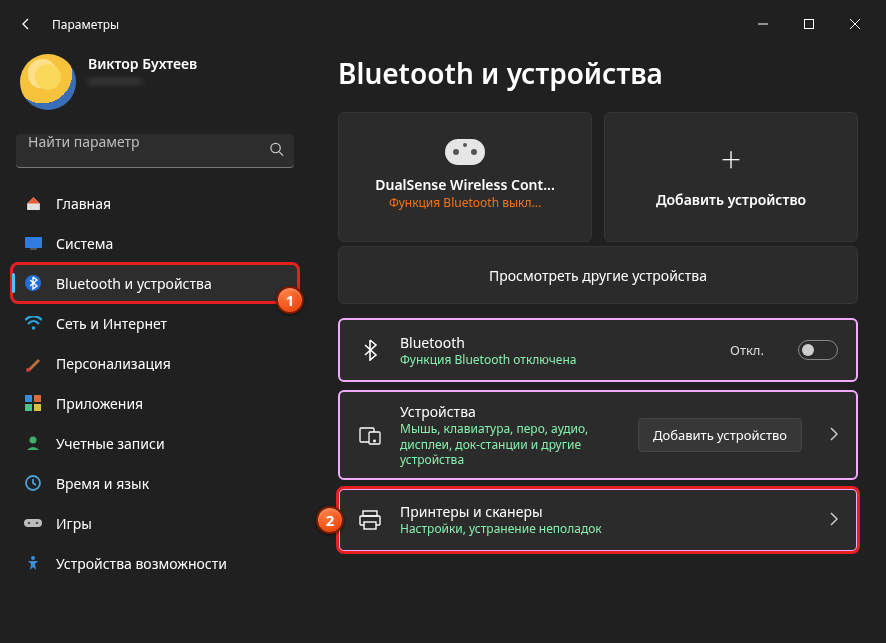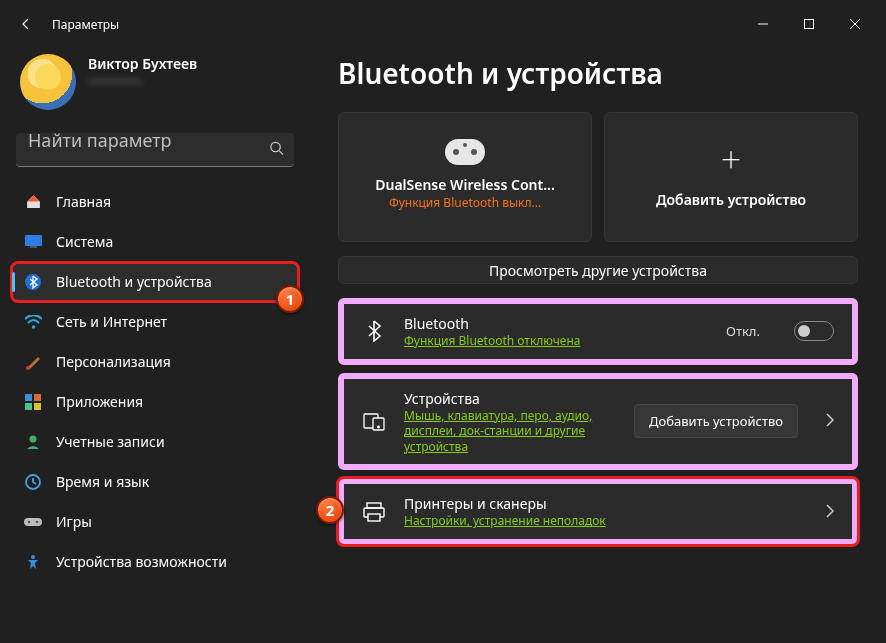--- a/index.html
+++ b/index.html
@@ -11,44 +11,44 @@
   .winbtn { width: 46px; height: 32px; display: flex; align-items: center; justify-content: center; cursor: pointer; }
   .winbtn svg { stroke: #fff; }
   .app { display: flex; height: calc(100% - 48px); }
   .sidebar { width: 310px; padding: 0 12px 12px 12px; display: flex; flex-direction: column; gap: 4px; }
   .profile { display: flex; align-items: flex-start; gap: 12px; padding: 6px 8px 16px 8px; }
   .avatar { width: 56px; height: 56px; border-radius: 50%; background: radial-gradient(circle at 40% 35%, #ffe08a 0 30%, #f7c23c 30% 60%, #3a6fb7 60% 100%); position: relative; overflow: hidden; }
   .avatar::after{ content:""; position:absolute; left:50%; top:18%; width:26px; height:26px; background:#f9d85a; border-radius:50%; transform:translateX(-50%);}
   .profile-texts .name { font-size: 14px; font-weight: 600; }
   .profile-texts .email { font-size: 12px; color: #888; filter: blur(3px); user-select:none;}
   .search { position: relative; margin: 0 4px 12px 4px; }
-  .search input { width: 100%; height: 34px; background: #2d2d2d; border: none; border-bottom: 1px solid #777; border-radius: 4px; padding: 0 36px 18px 12px; color: #fff; font-size: 18px; outline: none; }
+  .search input { width: 100%; height: 34px; background: #2d2d2d; border: none; border-bottom: 1px solid #777; border-radius: 4px; padding: 0 36px 18px 12px; color: #fff; font-size: 14px; outline: none; }
   .search input::placeholder { color: #bdbdbd; }
   .search .icon { position: absolute; right: 10px; top: 50%; transform: translateY(-50%); color: #ccc; }
   .nav { display: flex; flex-direction: column; gap: 2px; }
   .nav-item { display: flex; align-items: center; gap: 14px; height: 38px; padding: 0 12px; border-radius: 4px; cursor: pointer; font-size: 14px; color: #fff; position: relative; }
   .nav-item.active { background: #2d2d2d; }
   .nav-item.active::before { content:""; position:absolute; left:0; top:9px; bottom:9px; width:3px; background:#4cc2ff; border-radius:2px;}
   .nav-icon { width: 18px; height: 18px; display: flex; align-items: center; justify-content: center; font-size: 16px; }
   .main { flex: 1; padding: 0 28px 12px 28px; overflow-y: auto; }
   .page-title { font-size: 28px; font-weight: 600; margin: 6px 0 20px 0; }
-  .device-row { display: flex; gap: 12px; margin-bottom: 14px; }
+  .device-row { display: flex; gap: 12px; margin-bottom: 4px; }
   .device-card { flex: 1; background: #2b2b2b; border: 1px solid #363636; border-radius: 6px; padding: 14px 16px 18px 16px; display: flex; flex-direction: column; align-items: center; justify-content: center; min-height: 130px; cursor:pointer;}
   .device-card .dev-icon { width: 40px; height: 26px; background: #e6e6e6; border-radius: 14px; margin-bottom: 10px; display:flex; align-items:center; justify-content:center; gap:4px;}
   .dev-icon .dot{width:6px;height:6px;border-radius:50%;background:#555;}
   .dev-icon .dot.sm{width:4px;height:4px;}
   .device-card .dev-title { font-size: 14px; font-weight: 600; text-align:center; max-width: 180px; white-space:nowrap; overflow:hidden; text-overflow:ellipsis;}
   .device-card .dev-sub { font-size: 12px; color: #f97316; text-align:left; max-width: 180px; white-space:nowrap; overflow:hidden; text-overflow:ellipsis;}
   .device-card.add .add-plus { font-size: 36px; font-weight: 200; line-height: 1; margin-bottom: 12px; }
-  .view-more { background: #2b2b2b; border:1px solid #363636; border-radius: 6px; height: 28px; display: flex; align-items: center; justify-content: center; font-size: 14px; cursor: pointer; margin-bottom: 14px; }
-  .setting-row { background: #2b2b2b; border:6px solid #f0abfc; border-radius: 6px; min-height: 64px; display: flex; align-items: center; padding: 10px 18px; gap: 18px; margin-bottom: 8px; cursor:pointer;}
+  .view-more { background: #2b2b2b; border:1px solid #363636; border-radius: 6px; height: 58px; display: flex; align-items: center; justify-content: center; font-size: 14px; cursor: pointer; margin-bottom: 14px; }
+  .setting-row { background: #2b2b2b; border:2px solid #f0abfc; border-radius: 6px; min-height: 64px; display: flex; align-items: center; padding: 10px 18px; gap: 18px; margin-bottom: 8px; cursor:pointer;}
   .setting-icon { width: 24px; display:flex; align-items:center; justify-content:center; color:#fff; }
   .setting-texts { flex: 1; }
   .setting-title { font-size: 14px; }
-  .setting-sub { font-size: 12px; color: #84cc16; line-height: 1.3; text-decoration: underline;}
+  .setting-sub { font-size: 12px; color: #86efac; line-height: 1.3;}
   .toggle-label { font-size: 13px; color: #ddd; margin-right: 16px;}
   .toggle { width: 40px; height: 20px; border-radius: 10px; border: 1px solid #888; background: #2b2b2b; position: relative; cursor:pointer;}
   .toggle::after { content:""; position:absolute; left:3px; top:3px; width:12px; height:12px; border-radius:50%; background:#ccc;}
   .pill-btn { background: #373737; border: 1px solid #454545; color: #fff; font-size: 13px; padding: 7px 14px; border-radius: 4px; cursor: pointer; }
   .chevron { color:#ccc; }
   .highlight-red { outline: 3px solid #e62020; outline-offset: -1px; border-radius: 6px; }
   .marker { position:absolute; width:28px; height:28px; border-radius:50%; background: radial-gradient(circle at 35% 30%, #ff7a3d, #e43900); border:2px solid #7a1a00; color:#fff; font-weight:700; font-size:15px; display:flex; align-items:center; justify-content:center; box-shadow: 0 1px 3px rgba(0,0,0,.6), inset 0 2px 3px rgba(255,255,255,.3);}
   .rel { position: relative; }
   .svgicon{display:block;}
 </style>

